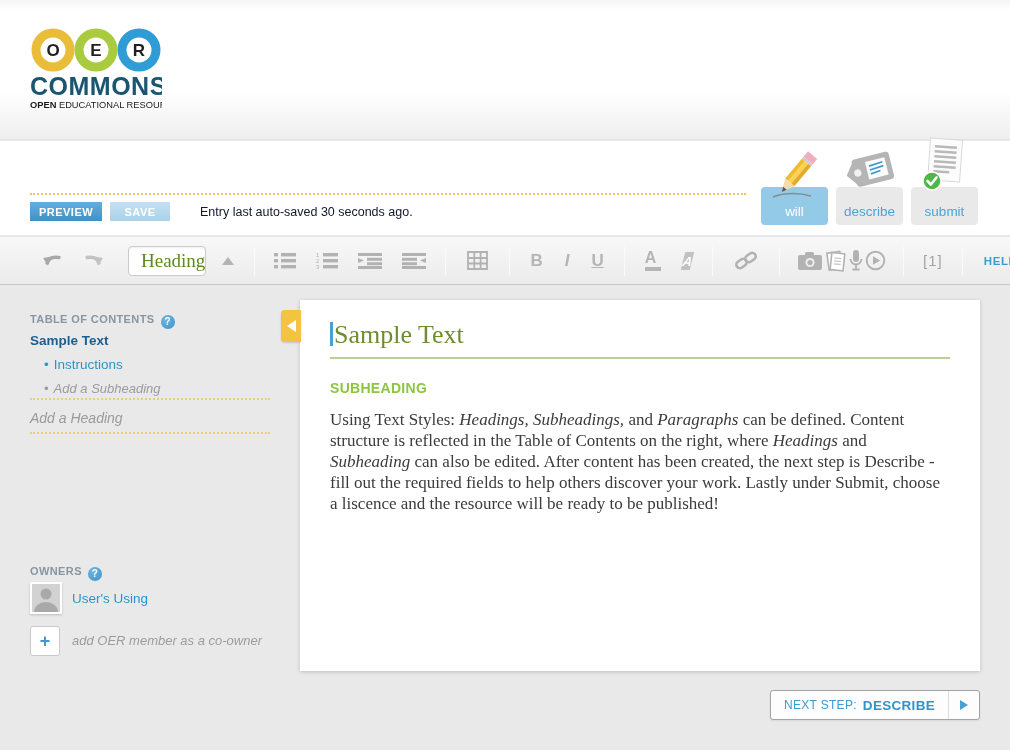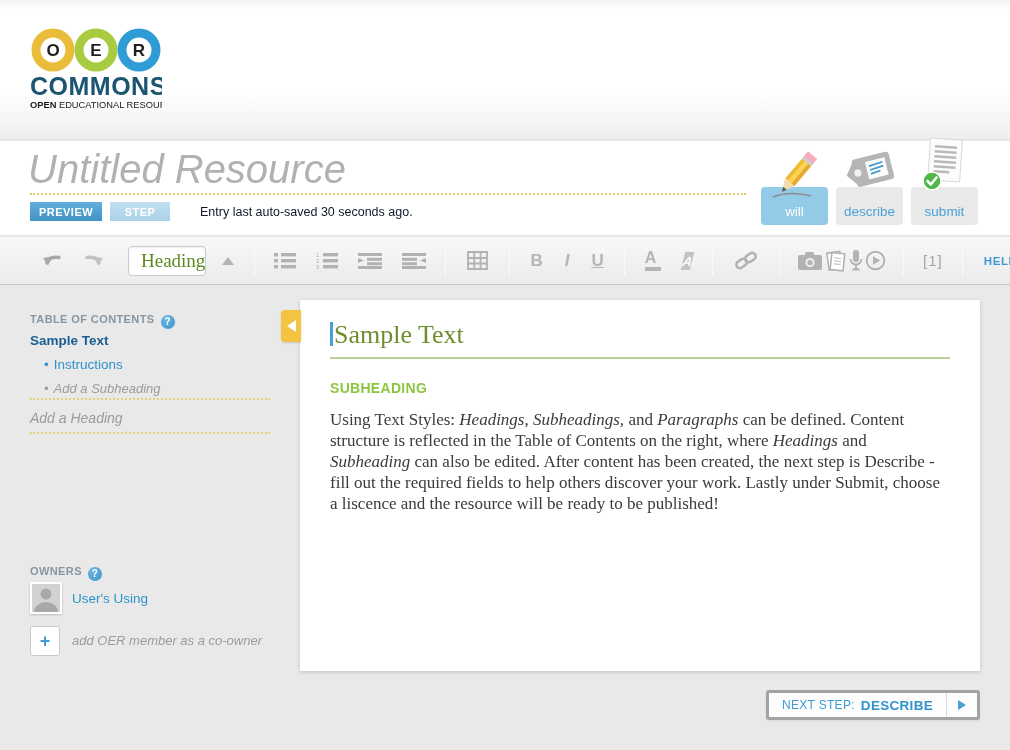--- a/index.html
+++ b/index.html
@@ -104,21 +104,21 @@
     color:#6e8e2d; line-height:30px; }
   .caret { display:inline-block; width:3px; height:24px; background:#4a9fd6; vertical-align:-3px; margin-right:1px; }
   .doc-rule { border:none; border-top:2px solid #bdd09b; margin-top:7px; }
   .doc-h2 { margin-top:21px; font-size:14px; font-weight:bold; color:#8cc63f; letter-spacing:.3px; }
   .doc-p { margin-top:13px; font-family:"Liberation Serif","DejaVu Serif",serif; font-size:17px;
     color:#3b3b3b; line-height:21px; }
   .doc-p b { font-weight:normal; } .doc-p i { font-style:italic; }
 
   
   .next-step { position:absolute; right:30px; top:404px; height:30px; display:flex; align-items:stretch;
-    background:#fdfdfd; border:3px solid #a3a3a3; border-radius:3px; box-shadow:0 1px 2px rgba(0,0,0,.08);
+    background:#fdfdfd; border:1px solid #a3a3a3; border-radius:3px; box-shadow:0 1px 2px rgba(0,0,0,.08);
     cursor:pointer; }
   .ns-label { display:flex; align-items:center; padding:0 13px; }
   .ns-prefix { font-size:12px; color:#3d9bd3; letter-spacing:.3px; }
   .ns-action { font-size:13.5px; font-weight:bold; color:#2f94cc; margin-left:6px; letter-spacing:.3px; }
   .ns-div { width:1px; background:#ddd; }
   .ns-arrow-cell { width:30px; display:flex; align-items:center; justify-content:center; }
   .ns-arrow { width:0; height:0; border-top:5px solid transparent; border-bottom:5px solid transparent;
     border-left:8px solid #4aa0d4; }
 </style>
 </head>
@@ -135,24 +135,23 @@
         <text x="23" y="30" text-anchor="middle" font-family="Liberation Sans, sans-serif" font-size="17" font-weight="bold" fill="#1f1f1f">O</text>
         <text x="66" y="30" text-anchor="middle" font-family="Liberation Sans, sans-serif" font-size="17" font-weight="bold" fill="#1f1f1f">E</text>
         <text x="109" y="30" text-anchor="middle" font-family="Liberation Sans, sans-serif" font-size="17" font-weight="bold" fill="#1f1f1f">R</text>
         <text x="0" y="69" font-family="Liberation Sans, sans-serif" font-size="25" font-weight="bold" fill="#1a5670" letter-spacing="0.5">COMMONS</text>
         <text x="0" y="82" font-family="Liberation Sans, sans-serif" font-size="9.3" fill="#1a1a1a"><tspan font-weight="bold">OPEN</tspan><tspan> EDUCATIONAL RESOURCES</tspan></text>
       </svg>
     </div>
   </header>
 
   <section class="title-band">
-    <input class="title-input" type="text" placeholder="Untitled Resource" style="">
     <div class="title-rule"></div>
     <button class="btn-preview">PREVIEW</button>
-    <button class="btn-save">STEP</button>
+    <button class="btn-save">SAVE</button>
     <span class="autosave">Entry last auto-saved 30 seconds ago.</span>
 
     <div class="tabs">
       <div class="tab active">
         <svg class="tab-icon icon-pencil" width="58" height="66" viewBox="0 0 58 66">
           <path d="M6 54 C18 49 34 50 44 53" fill="none" stroke="#8a8a8a" stroke-width="1.6"></path>
           <g transform="rotate(40 34 26)">
             <rect x="28" y="8" width="12" height="7" fill="#f2aebd"></rect>
             <rect x="28" y="15" width="12" height="2.5" fill="#c9cdd2"></rect>
             <rect x="28" y="17.5" width="4" height="26" fill="#eebb33"></rect>

